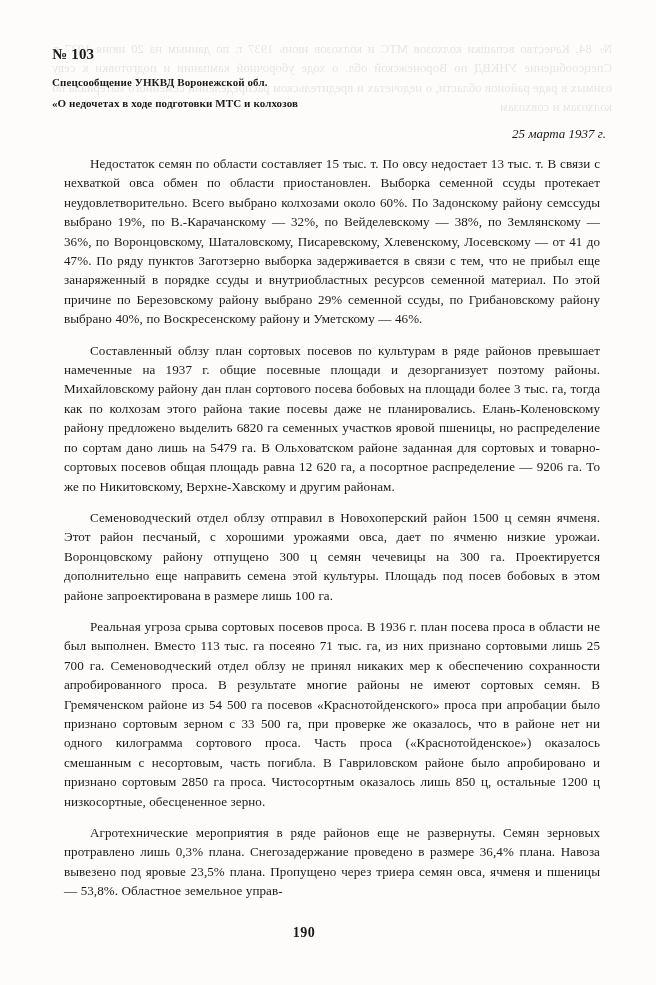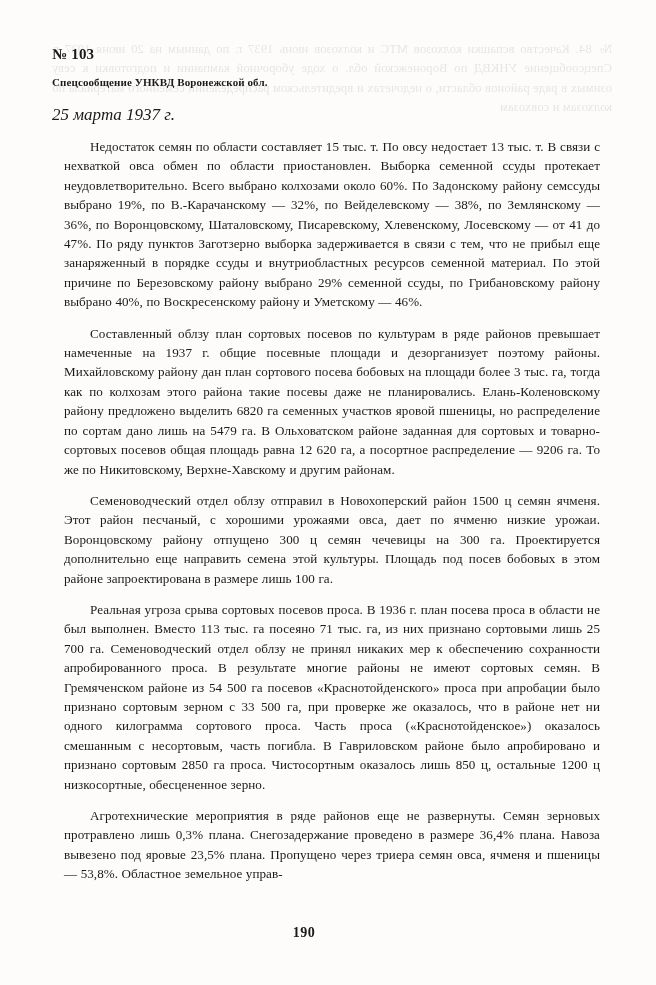--- a/index.html
+++ b/index.html
@@ -53,24 +53,24 @@
   .title-block {
     margin: 0 0 4px 0;
   }
   .title-line {
     font-size: 11px;
     font-weight: bold;
     line-height: 21px;
     letter-spacing: 0.1px;
   }
   .date-line {
-    text-align: left;
+    text-align: right;
     font-style: italic;
-    font-size: 17px;
-    margin: 12px 8px 10px 0;
+    font-size: 13px;
+    margin: 12px 0 10px 0;
     padding-right: 6px;
   }
   p.para {
     margin: 12px;
     font-size: 13.1px;
     line-height: 19.4px;
     text-align: justify;
     text-indent: 26px;
     letter-spacing: 0.05px;
     word-spacing: 0.2px;
@@ -94,20 +94,21 @@
 <div class="page">
 
   <div class="bleed">№ 84. Качество вспашки колхозов МТС и колхозов июнь 1937 г. по данным на 20 июня 1937 г. Спецсообщение УНКВД по Воронежской обл. о ходе уборочной кампании и подготовки к севу озимых в ряде районов области, о недочетах и вредительском распределении семенного материала по колхозам и совхозам</div>
 
   <div class="content">
 
     <div class="doc-number">№ 103</div>
 
     <div class="title-block">
       <div class="title-line">Спецсообщение УНКВД Воронежской обл.</div>
+      <div class="title-line">«О недочетах в ходе подготовки МТС и колхозов</div>
     </div>
 
     <div class="date-line">25 марта 1937 г.</div>
 
     <p class="para">Недостаток семян по области составляет 15 тыс. т. По овсу недостает 13 тыс. т. В связи с нехваткой овса обмен по области приостановлен. Выборка семенной ссуды протекает неудовлетворительно. Всего выбрано колхозами около 60%. По Задонскому району семссуды выбрано 19%, по В.-Карачанскому — 32%, по Вейделевскому — 38%, по Землянскому — 36%, по Воронцовскому, Шаталовскому, Писаревскому, Хлевенскому, Лосевскому — от 41 до 47%. По ряду пунктов Заготзерно выборка задерживается в связи с тем, что не прибыл еще занаряженный в порядке ссуды и внутриобластных ресурсов семенной материал. По этой причине по Березовскому району выбрано 29% семенной ссуды, по Грибановскому району выбрано 40%, по Воскресенскому району и Уметскому — 46%.</p>
     <p class="para">Составленный облзу план сортовых посевов по культурам в ряде районов превышает намеченные на 1937 г. общие посевные площади и дезорганизует поэтому районы. Михайловскому району дан план сортового посева бобовых на площади более 3 тыс. га, тогда как по колхозам этого района такие посевы даже не планировались. Елань-Коленовскому району предложено выделить 6820 га семенных участков яровой пшеницы, но распределение по сортам дано лишь на 5479 га. В Ольховатском районе заданная для сортовых и товарно-сортовых посевов общая площадь равна 12 620 га, а посортное распределение — 9206 га. То же по Никитовскому, Верхне-Хавскому и другим районам.</p>
     <p class="para">Семеноводческий отдел облзу отправил в Новохоперский район 1500 ц семян ячменя. Этот район песчаный, с хорошими урожаями овса, дает по ячменю низкие урожаи. Воронцовскому району отпущено 300 ц семян чечевицы на 300 га. Проектируется дополнительно еще направить семена этой культуры. Площадь под посев бобовых в этом районе запроектирована в размере лишь 100 га.</p>
     <p class="para">Реальная угроза срыва сортовых посевов проса. В 1936 г. план посева проса в области не был выполнен. Вместо 113 тыс. га посеяно 71 тыс. га, из них признано сортовыми лишь 25 700 га. Семеноводческий отдел облзу не принял никаких мер к обеспечению сохранности апробированного проса. В результате многие районы не имеют сортовых семян. В Гремяченском районе из 54 500 га посевов «Краснотойденского» проса при апробации было признано сортовым зерном с 33 500 га, при проверке же оказалось, что в районе нет ни одного килограмма сортового проса. Часть проса («Краснотойденское») оказалось смешанным с несортовым, часть погибла. В Гавриловском районе было апробировано и признано сортовым 2850 га проса. Чистосортным оказалось лишь 850 ц, остальные 1200 ц низкосортные, обесцененное зерно.</p>
     <p class="para">Агротехнические мероприятия в ряде районов еще не развернуты. Семян зерновых протравлено лишь 0,3% плана. Снегозадержание проведено в размере 36,4% плана. Навоза вывезено под яровые 23,5% плана. Пропущено через триера семян овса, ячменя и пшеницы — 53,8%. Областное земельное управ-</p>
 

